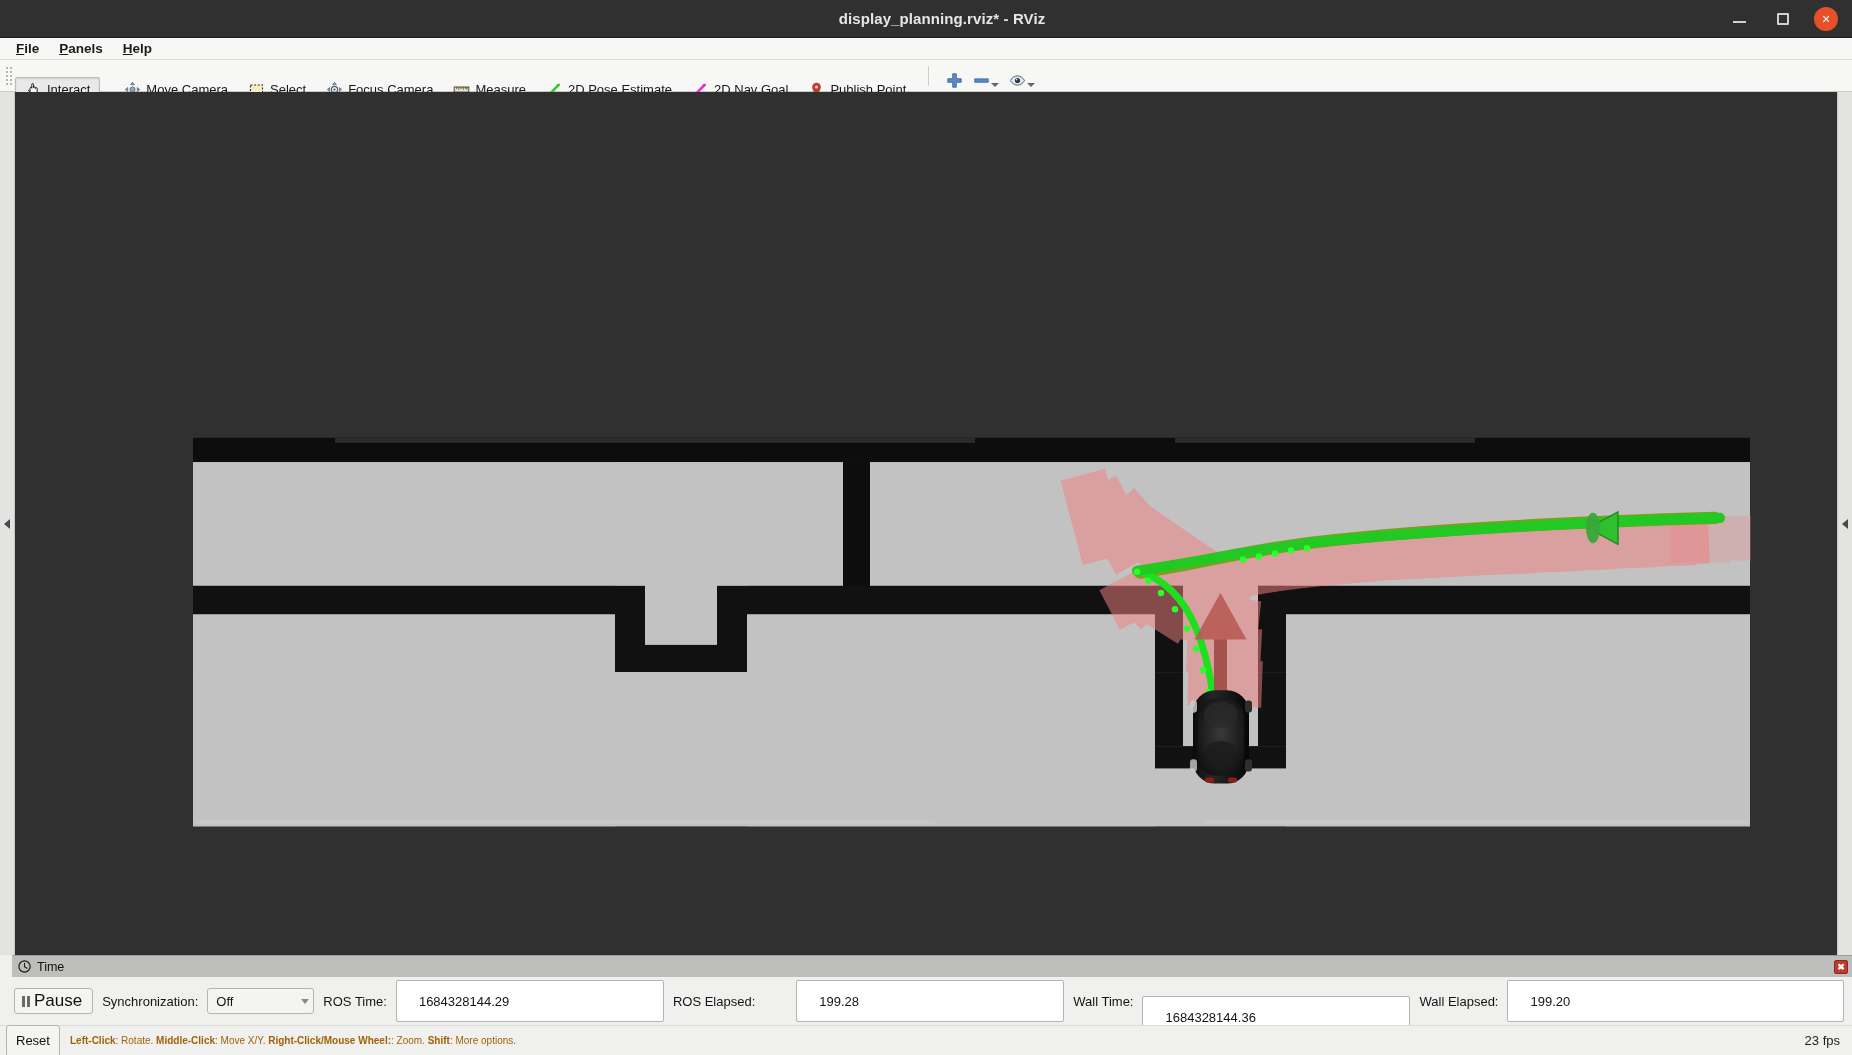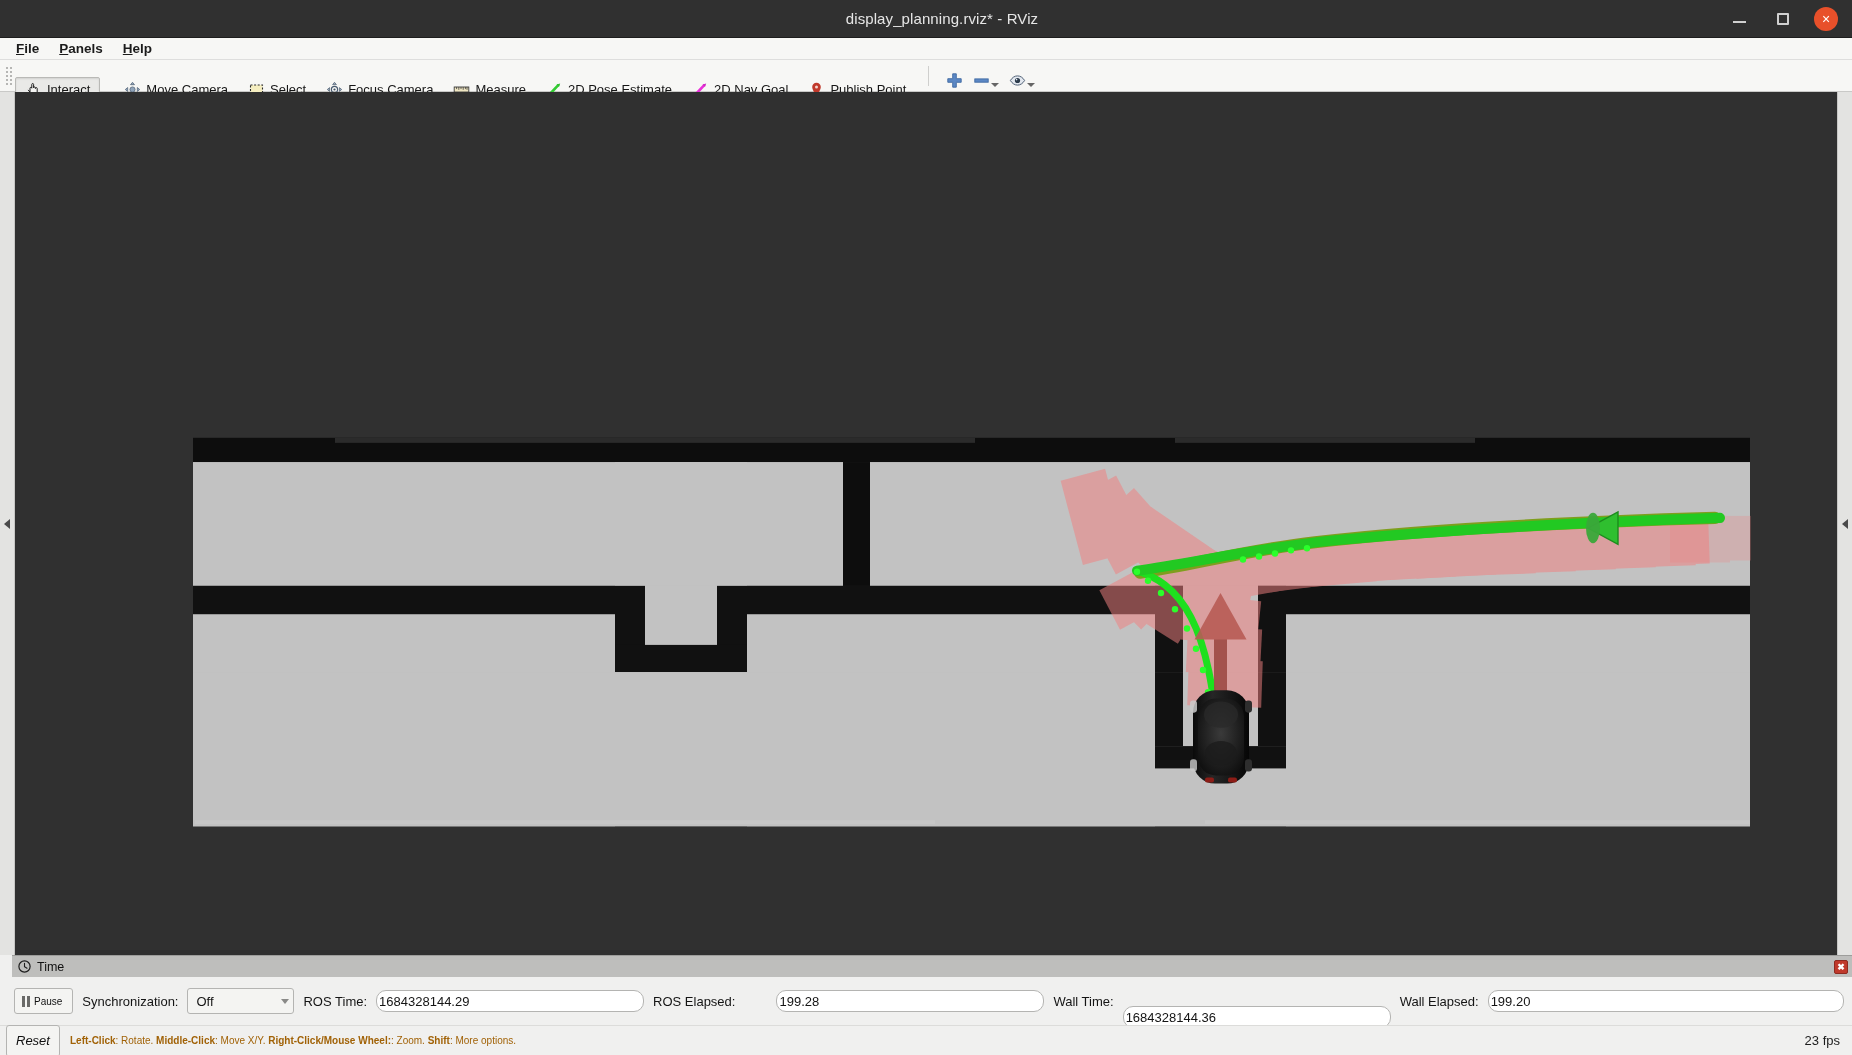--- a/index.html
+++ b/index.html
@@ -22,21 +22,21 @@
     height: 38px; flex: 0 0 38px;
     background: #303030;
     display: flex; align-items: center;
     position: relative;
     border-bottom: 1px solid #1d1d1d;
   }
   .titlebar-title {
     position: absolute; left: 4px; right: 0;
     text-align: center;
     color: #e6e6e6;
-    font-size: 15px; font-weight: normal;
+    font-size: 15px; font-weight: bold;
     letter-spacing: .1px;
     pointer-events: none;
     margin-left: 28px;
   }
   .win-controls {
     margin-left: auto; display: flex; align-items: center;
     gap: 18px; padding-right: 14px; z-index: 2;
   }
   .win-btn {
     width: 26px; height: 26px;
@@ -158,21 +158,21 @@
   }
   .time-row {
     height: 48px; flex: 0 0 48px;
     background: #f0f0ef;
     display: flex; align-items: center;
     padding: 0 8px 0 14px; gap: 9px;
   }
   .pause-btn {
     display: flex; align-items: center; gap: 4px;
     height: 26px; padding: 0 10px 0 7px;
-    font-size: 10px; color: #101010;
+    font-size: 17px; color: #101010;
     background: #f4f4f2;
     border: 1px solid #b4b4b2; border-radius: 3px;
   }
   .pause-glyph {
     display: inline-flex; gap: 2px;
   }
   .pause-glyph i {
     display: block; width: 3px; height: 11px; background: #6a6a68;
   }
   .fld-label { font-size: 13px; color: #141414; white-space: nowrap; }
@@ -184,45 +184,45 @@
     padding: 0 4px 0 8px;
     font-size: 13px; color: #141414;
   }
   .sel-caret {
     margin-left: auto;
     width: 0; height: 0;
     border-left: 4px solid transparent; border-right: 4px solid transparent;
     border-top: 5px solid #8a8a88;
   }
   .txt-box {
-    height: 22px; background: #ffffff;
-    border: 1px solid #b4b4b2; border-radius: 10px;
-    display: flex; align-items: center;
-    padding: 0 2px;
+    height: 42px; background: #ffffff;
+    border: 1px solid #b4b4b2; border-radius: 2px;
+    display: flex; align-items: center;
+    padding: 0 22px;
     font-size: 13px; color: #141414;
   }
   .w-ros-time { width: 268px; }
   .w-ros-elapsed { width: 268px; margin-left: 32px; }
   .w-wall-time { width: 268px; margin-top: 32px; }
   .w-wall-elapsed { flex: 1 1 auto; min-width: 80px; }
 
   
   .statusbar {
     height: 30px; flex: 0 0 30px;
     background: #f0f0ef;
     display: flex; align-items: center;
     padding: 0 8px 0 6px; gap: 10px;
     border-top: 1px solid #dcdcda;
   }
   .reset-btn {
     height: 32px; padding: 0 9px;
     font-size: 13px; color: #101010;
     background: #f4f4f2;
     border: 1px solid #b4b4b2; border-radius: 3px;
-    display: flex; align-items: center; font-style: italic;
+    display: flex; align-items: center;
   }
   .hint { font-size: 10px; color: #a16207; }
   .hint b { font-weight: bold; }
   .fps { margin-left: auto; font-size: 13px; color: #1d1d1d; padding-right: 4px; }
 </style>
 </head>
 <body>
 
 <div id="app">
 

